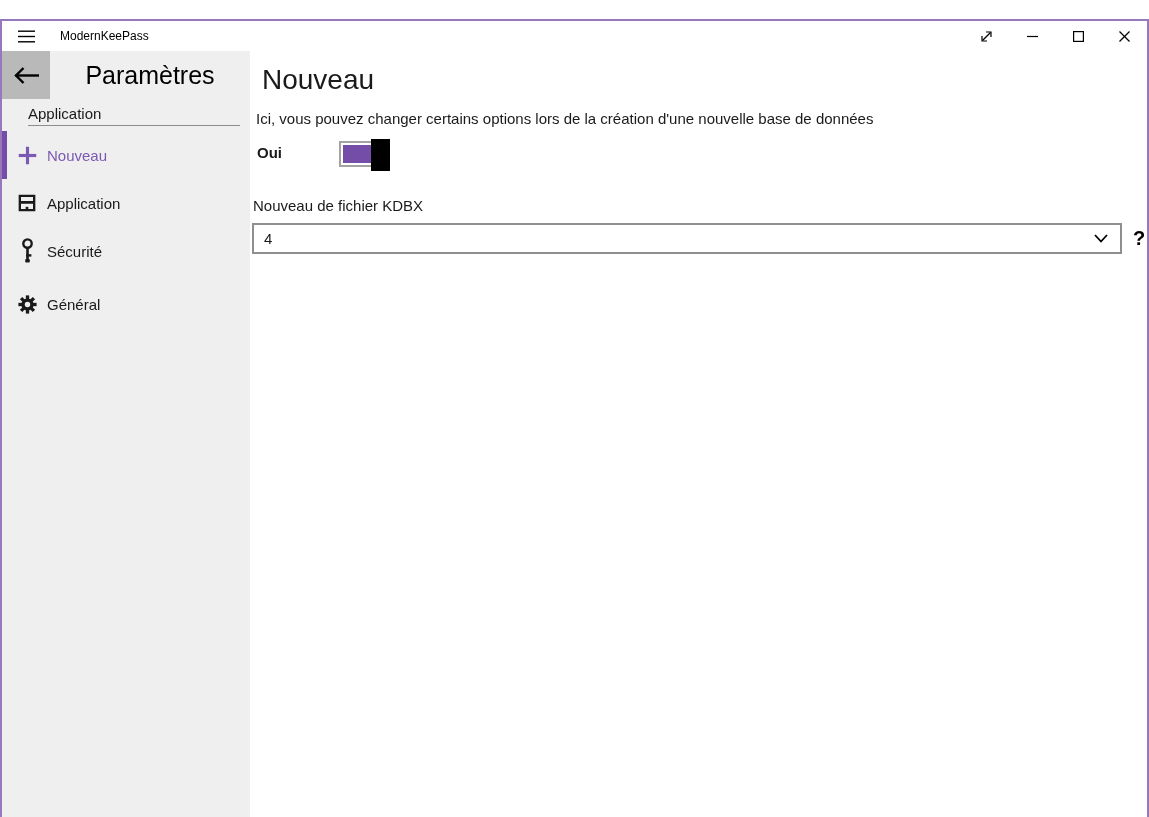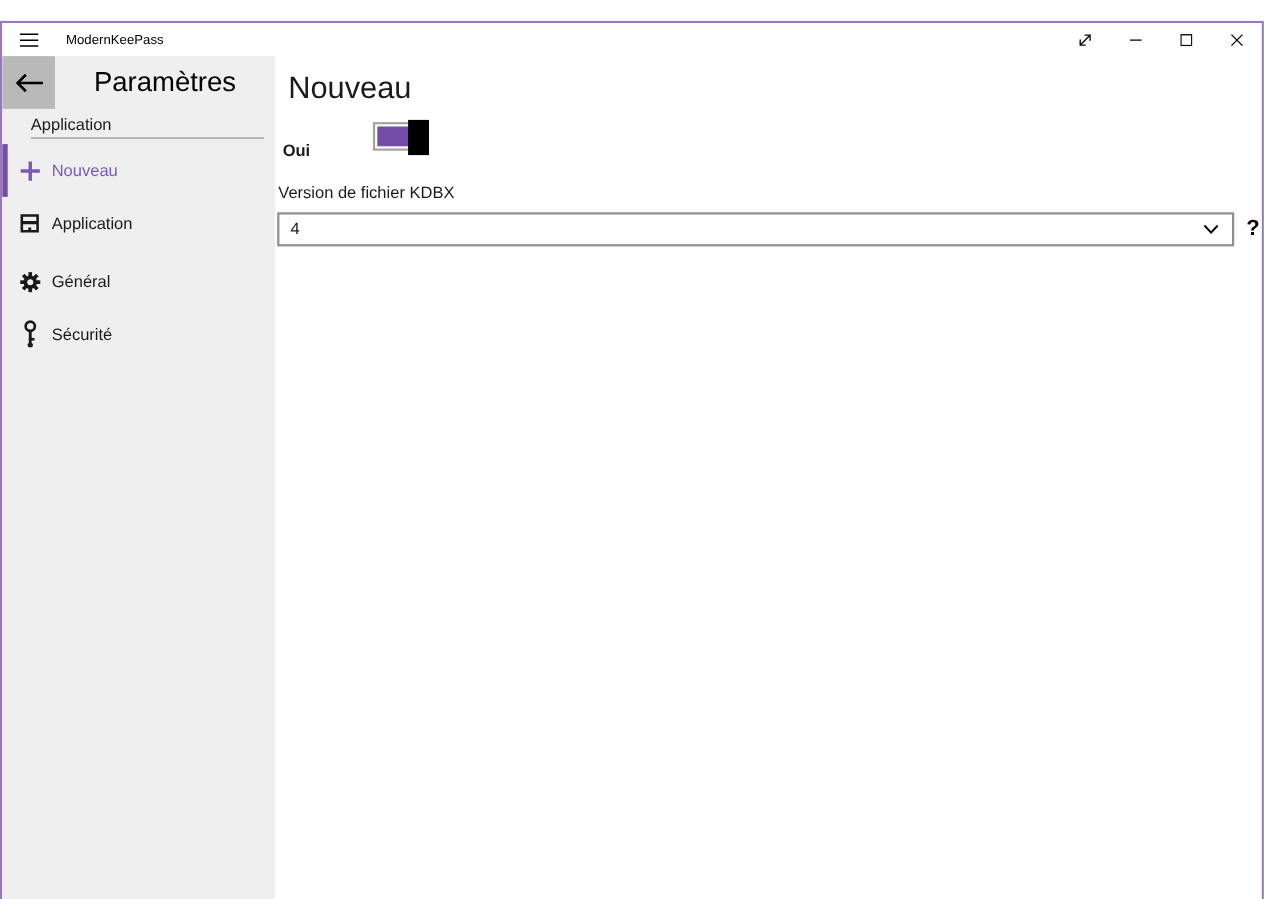--- a/index.html
+++ b/index.html
@@ -42,21 +42,21 @@
     background:var(--accent,#744da9);
   }
 
   
   .main { flex:1; background:#fff; position:relative; }
   .page-title { margin:10px 0 0 12px; font-size:28px; line-height:38px; font-weight:400; color:var(--text,#1a1a1a); }
   .page-desc { margin:10px 0 0 6px; font-size:15px; line-height:20px; color:var(--text,#1a1a1a); }
   .field-label { margin:17px 0 0 6px; font-size:15px; line-height:20px; color:var(--text,#1a1a1a); }
 
   .toggle-row { position:relative; height:34px; margin-top:8px; }
-  .toggle-state { position:absolute; left:7px; top:22px; font-size:15px; font-weight:700; color:var(--text,#1a1a1a); }
+  .toggle-state { position:absolute; left:7px; top:7px; font-size:15px; font-weight:700; color:var(--text,#1a1a1a); }
   .toggle { position:absolute; left:89px; top:4px; width:46px; height:26px;
     border:2px solid var(--toggle-border,#a3a3a3); background:#fff; padding:2px; cursor:pointer; }
   .toggle-fill { width:100%; height:100%; background:var(--accent,#744da9); }
   .toggle-thumb { position:absolute; top:-4px; right:-7px; width:19px; height:32px; background:var(--toggle-thumb,#000); }
 
   .kdbx-label { margin:25px 0 0 3px; font-size:15px; line-height:20px; color:var(--text,#1a1a1a); }
   .combo-row { display:flex; align-items:center; margin:7px 0 0 2px; }
   .combobox { width:870px; height:31px; border:2px solid var(--combo-border,#8f8f8f); background:#fff;
     display:flex; align-items:center; padding:0 12px 0 10px; cursor:pointer; }
   .combo-value { font-size:15px; color:var(--text,#1a1a1a); flex:1; }
@@ -151,66 +151,67 @@
               <g fill="#1a1a1a">
                 <path d="M2 2 h20 v20 h-20 z M4.8 4.8 v4.8 h14.4 v-4.8 z M4.8 13 v6.2 h14.4 v-6.2 z" fill-rule="evenodd"></path>
                 <rect x="10.4" y="16.6" width="3.2" height="3.4"></rect>
               </g>
             </svg>
         </span>
         <span class="nav-label">Application</span>
       </div>
 
 
+      <div class="nav-item">
+        <span class="nav-icon">
+          <svg width="15" height="26" viewBox="0 0 15 26">
+            <circle cx="7.5" cy="5.6" r="4.2" fill="none" stroke="#1a1a1a" stroke-width="2.4"></circle>
+            <rect x="6.2" y="9.8" width="2.6" height="12.5" fill="#1a1a1a"></rect>
+            <rect x="6.2" y="16.2" width="5.2" height="2.4" fill="#1a1a1a"></rect>
+            <rect x="5.2" y="21" width="4.6" height="3.6" rx="1" fill="#1a1a1a"></rect>
+          </svg>
+        </span>
+        <span class="nav-label">Sécurité</span>
+      </div>
+
       <div class="nav-item after-section">
         <span class="nav-icon">
           <svg width="21" height="21" viewBox="0 0 24 24">
             <g fill="#1a1a1a">
               <circle cx="12" cy="12" r="7"></circle>
               <rect x="10.1" y="1.6" width="3.8" height="5" transform="rotate(0 12 12)"></rect>
               <rect x="10.1" y="1.6" width="3.8" height="5" transform="rotate(45 12 12)"></rect>
               <rect x="10.1" y="1.6" width="3.8" height="5" transform="rotate(90 12 12)"></rect>
               <rect x="10.1" y="1.6" width="3.8" height="5" transform="rotate(135 12 12)"></rect>
               <rect x="10.1" y="1.6" width="3.8" height="5" transform="rotate(180 12 12)"></rect>
               <rect x="10.1" y="1.6" width="3.8" height="5" transform="rotate(225 12 12)"></rect>
               <rect x="10.1" y="1.6" width="3.8" height="5" transform="rotate(270 12 12)"></rect>
               <rect x="10.1" y="1.6" width="3.8" height="5" transform="rotate(315 12 12)"></rect>
             </g>
             <circle cx="12" cy="12" r="3.1" fill="#efefef"></circle>
           </svg>
         </span>
         <span class="nav-label">Général</span>
       </div>
-
-      <div class="nav-item">
-        <span class="nav-icon">
-          <svg width="15" height="26" viewBox="0 0 15 26">
-            <circle cx="7.5" cy="5.6" r="4.2" fill="none" stroke="#1a1a1a" stroke-width="2.4"></circle>
-            <rect x="6.2" y="9.8" width="2.6" height="12.5" fill="#1a1a1a"></rect>
-            <rect x="6.2" y="16.2" width="5.2" height="2.4" fill="#1a1a1a"></rect>
-            <rect x="5.2" y="21" width="4.6" height="3.6" rx="1" fill="#1a1a1a"></rect>
-          </svg>
-        </span>
-        <span class="nav-label">Sécurité</span>
-      </div>
     </aside>
 
     <main class="main">
       <h1 class="page-title">Nouveau</h1>
+      <p class="page-desc">Ici, vous pouvez changer certains options lors de la création d'une nouvelle base de données</p>
 
 
       <div class="toggle-row">
         <span class="toggle-state">Oui</span>
         <div class="toggle">
           <div class="toggle-fill"></div>
           <div class="toggle-thumb"></div>
         </div>
       </div>
 
-      <div class="kdbx-label">Version de fichier KDBX</div>
+      <div class="kdbx-label">Nouveau de fichier KDBX</div>
 
       <div class="combo-row">
         <div class="combobox">
           <span class="combo-value">4</span>
           <span>
             <svg width="14" height="9" viewBox="0 0 14 9" fill="none" stroke="#000" stroke-width="1.8">
                 <polyline points="1,1 7,7.5 13,1"></polyline>
               </svg>
           </span>
         </div>

